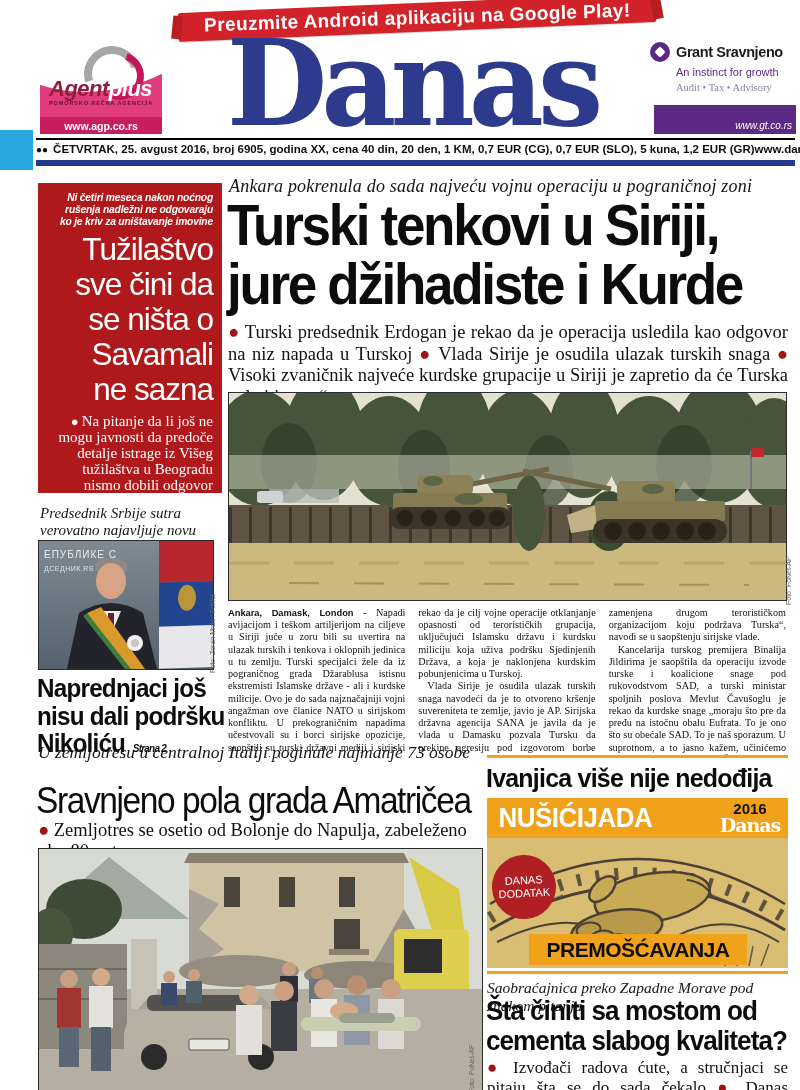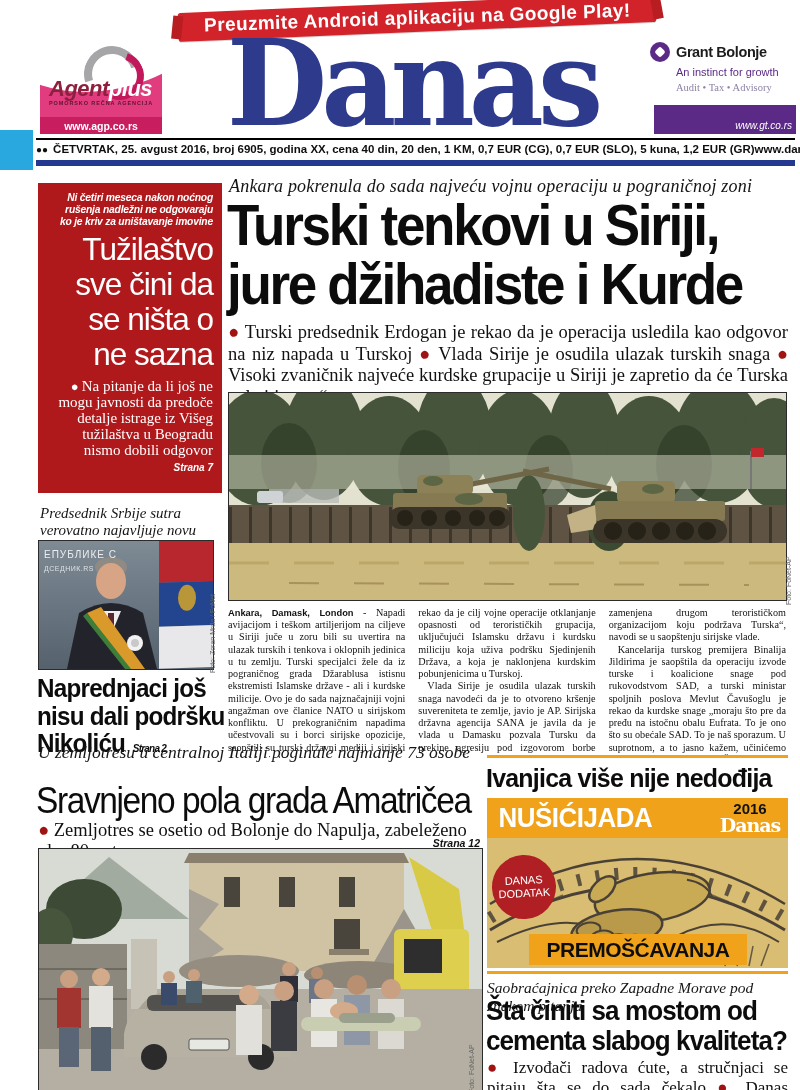--- a/index.html
+++ b/index.html
@@ -152,41 +152,42 @@
     <div class="aurl">www.agp.co.rs</div>
   </div>
 
   <div class="masthead">
     <span>Danas</span>
   </div>
 
   <div class="gt">
     <div class="row">
       <div class="bullseye"></div>
-      <div class="gname">Grant Bolonje</div>
+      <div class="gname">Grant Sravnjeno</div>
     </div>
     <div class="gtag">An instinct for growth</div>
     <div class="gserv">Audit • Tax • Advisory</div>
     <div class="gurl">www.gt.co.rs</div>
   </div>
 
   <div class="rule-top"></div>
   <div class="dateline">
     <span><span class="dots">●●</span><span>ČETVRTAK, 25. avgust 2016, broj 6905, godina XX, cena 40 din, 20 den, 1 KM, 0,7 EUR (CG), 0,7 EUR (SLO), 5 kuna, 1,2 EUR (GR)</span></span>
     <span>www.danas.rs</span>
   </div>
   <div class="navy-bar"></div>
   <div class="cyan-sq"></div>
 
   <div class="savamala">
     <div class="sv-kicker">Ni četiri meseca nakon noćnog rušenja nadležni ne odgovaraju ko je kriv za uništavanje imovine</div>
     <div class="sv-hl">
       <div>Tužilaštvo</div>
       <div>sve čini da</div>
       <div>se ništa o</div>
+      <div>Savamali</div>
       <div>ne sazna</div>
     </div>
     <div class="sv-sum"><span>Na pitanje da li još ne mogu javnosti da predoče detalje istrage iz Višeg tužilaštva u Beogradu nismo dobili odgovor</span> <span class="pageref">Strana 7</span></div>
   </div>
 
   <div class="kicker lead-kicker">Ankara pokrenula do sada najveću vojnu operaciju u pograničnoj zoni</div>
   <div class="hl lead-hl">
     <div>Turski tenkovi u Siriji,</div>
     <div>jure džihadiste i Kurde</div>
   </div>
@@ -307,21 +308,20 @@
   <div class="vcred" style="left:216px;top:666px;">Foto: Zoran Mrđa / FoNet</div>
   <div class="hl nik-hl">
     <div>Naprednjaci još</div>
     <div>nisu dali podršku</div>
     <div><span>Nikoliću</span><span class="pageref">Strana 2</span></div>
   </div>
 
   <div class="kicker it-kicker">U zemljotresu u centralnoj Italiji poginule najmanje 73 osobe</div>
   <div class="hl it-hl">Sravnjeno pola grada Amatričea</div>
   <div class="it-sum"><span class="dot-item">Zemljotres se osetio od Bolonje do Napulja, zabeleženo oko 80 potresa</span></div>
-  <div class="it-page pageref">Strana 12</div>
   <div class="photo it-photo">
     <svg width="443" height="242" viewBox="0 0 443 242">
       <rect width="443" height="242" fill="#d8dbd4"></rect>
       <polygon points="0,70 70,8 150,70" fill="#7f8a7c" opacity=".6"></polygon>
       <ellipse cx="45" cy="60" rx="38" ry="30" fill="#3c4a36"></ellipse>
       <ellipse cx="12" cy="85" rx="22" ry="26" fill="#46553c"></ellipse>
 
       <rect x="150" y="10" width="215" height="112" fill="#cfc3a4"></rect>
       <polygon points="145,14 370,14 365,4 150,4" fill="#8a7f6c"></polygon>
       <rect x="185" y="28" width="16" height="30" fill="#4a453c"></rect>

